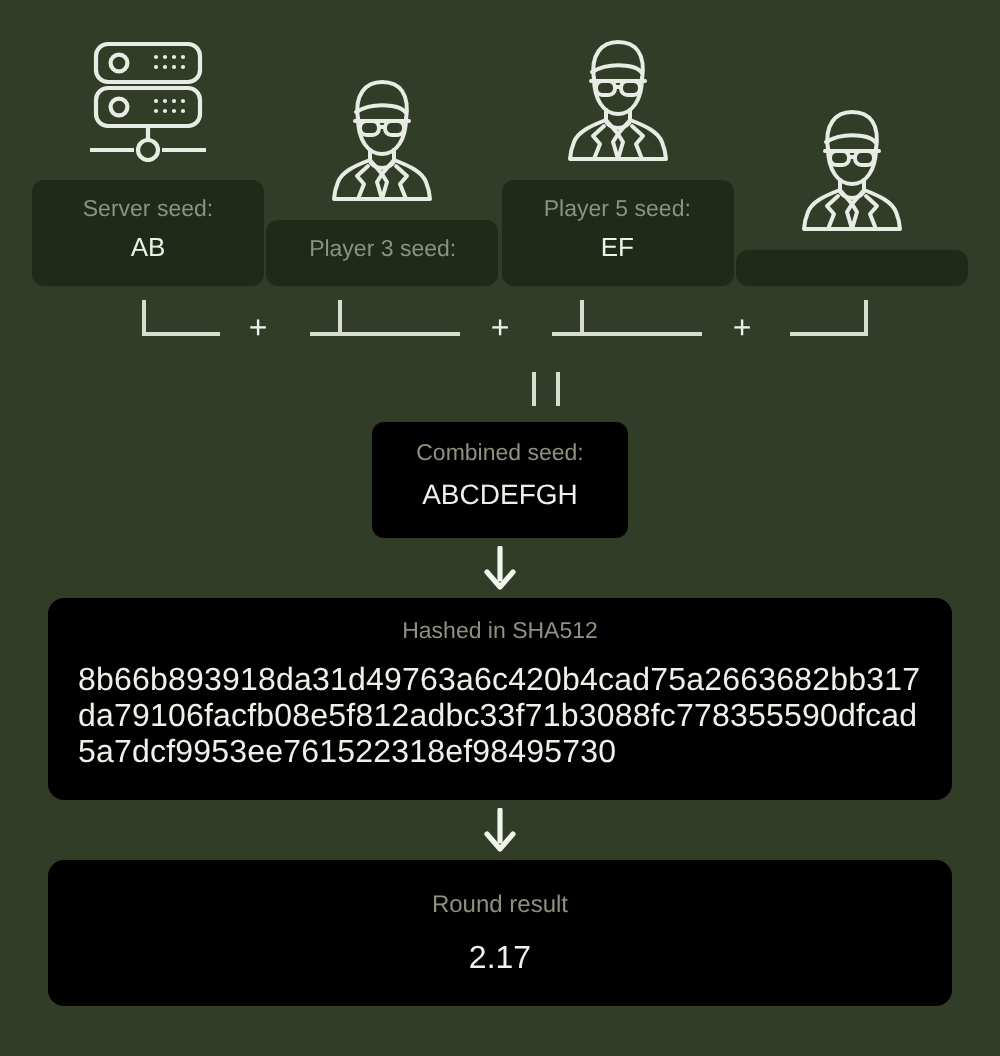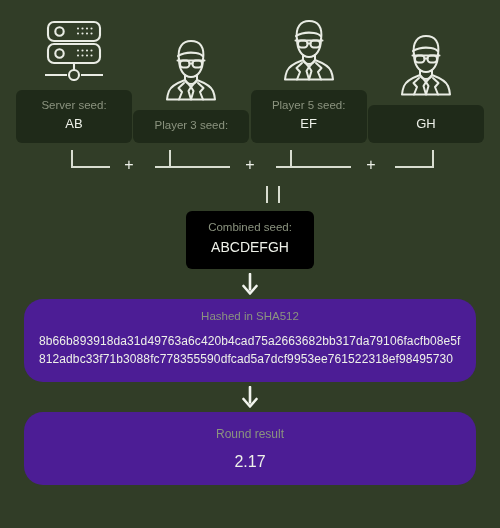--- a/index.html
+++ b/index.html
@@ -122,36 +122,36 @@
   
   .arrow-row {
     display: flex;
     justify-content: center;
     align-items: center;
     height: 30px;
   }
 
   
   .card {
-    background: #4c1d95;
-    border-radius: 19px;
+    background: #000000;
+    border-radius: 8px;
     box-sizing: border-box;
   }
   .hash-card {
     padding: 9px 15px 14px 15px;
   }
   .card-title {
     font-size: 11.5px;
     color: #8b937f;
     text-align: center;
     line-height: 16px;
     margin-bottom: 8px;
   }
   .hash-text {
-    font-size: 12px;
+    font-size: 16px;
     line-height: 18px;
     color: #eef1e9;
     word-break: break-all;
     letter-spacing: 0.1px;
   }
 
   
   .result-card {
     padding: 14px 15px 14px 15px;
     text-align: center;
@@ -274,21 +274,20 @@
           <path d="M26.5 25.5 L29.5 25.5"></path>
           <path d="M22 37 L22 42 C22 44 25 46 28 46 C31 46 34 44 34 42 L34 37"></path>
           <path d="M22 42 C14 45 8 48 6 53 C4.6 56.4 4.2 59 4 61.5 L52 61.5 C51.8 59 51.4 56.4 50 53 C48 48 42 45 34 42"></path>
           <path d="M22 42 L28 49 L34 42"></path>
           <path d="M28 49 L25.5 53 L28 61.5 L30.5 53 L28 49"></path>
           <path d="M21 45 L15.5 50 L19 54 L16 61.5"></path>
           <path d="M35 45 L40.5 50 L37 54 L40 61.5"></path>
         </svg>
       </div>
       <div class="seed-box">
-        <div class="seed-value">GH</div>
       </div>
     </div>
   </div>
 
   <div class="connectors">
 
     <div class="conn-line" style="left:47px; top:0px; width:2px; height:18px;"></div>
     <div class="conn-line" style="left:47px; top:16px; width:39px; height:2px;"></div>
 
     <div class="plus" style="left:98px;">+</div>

